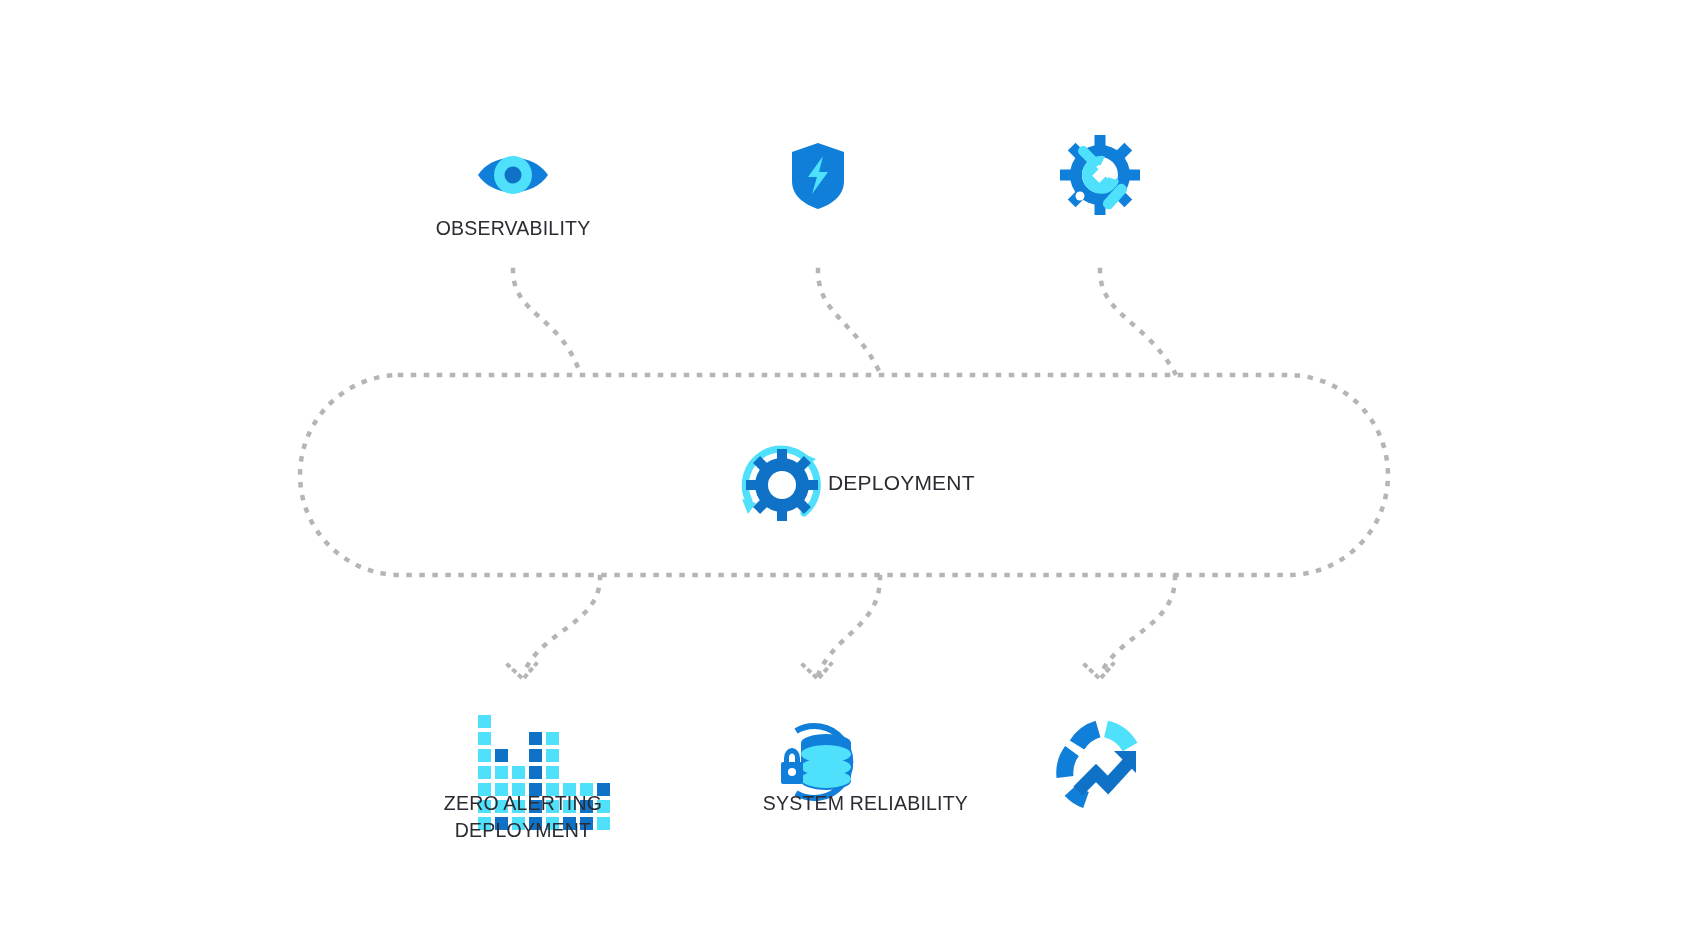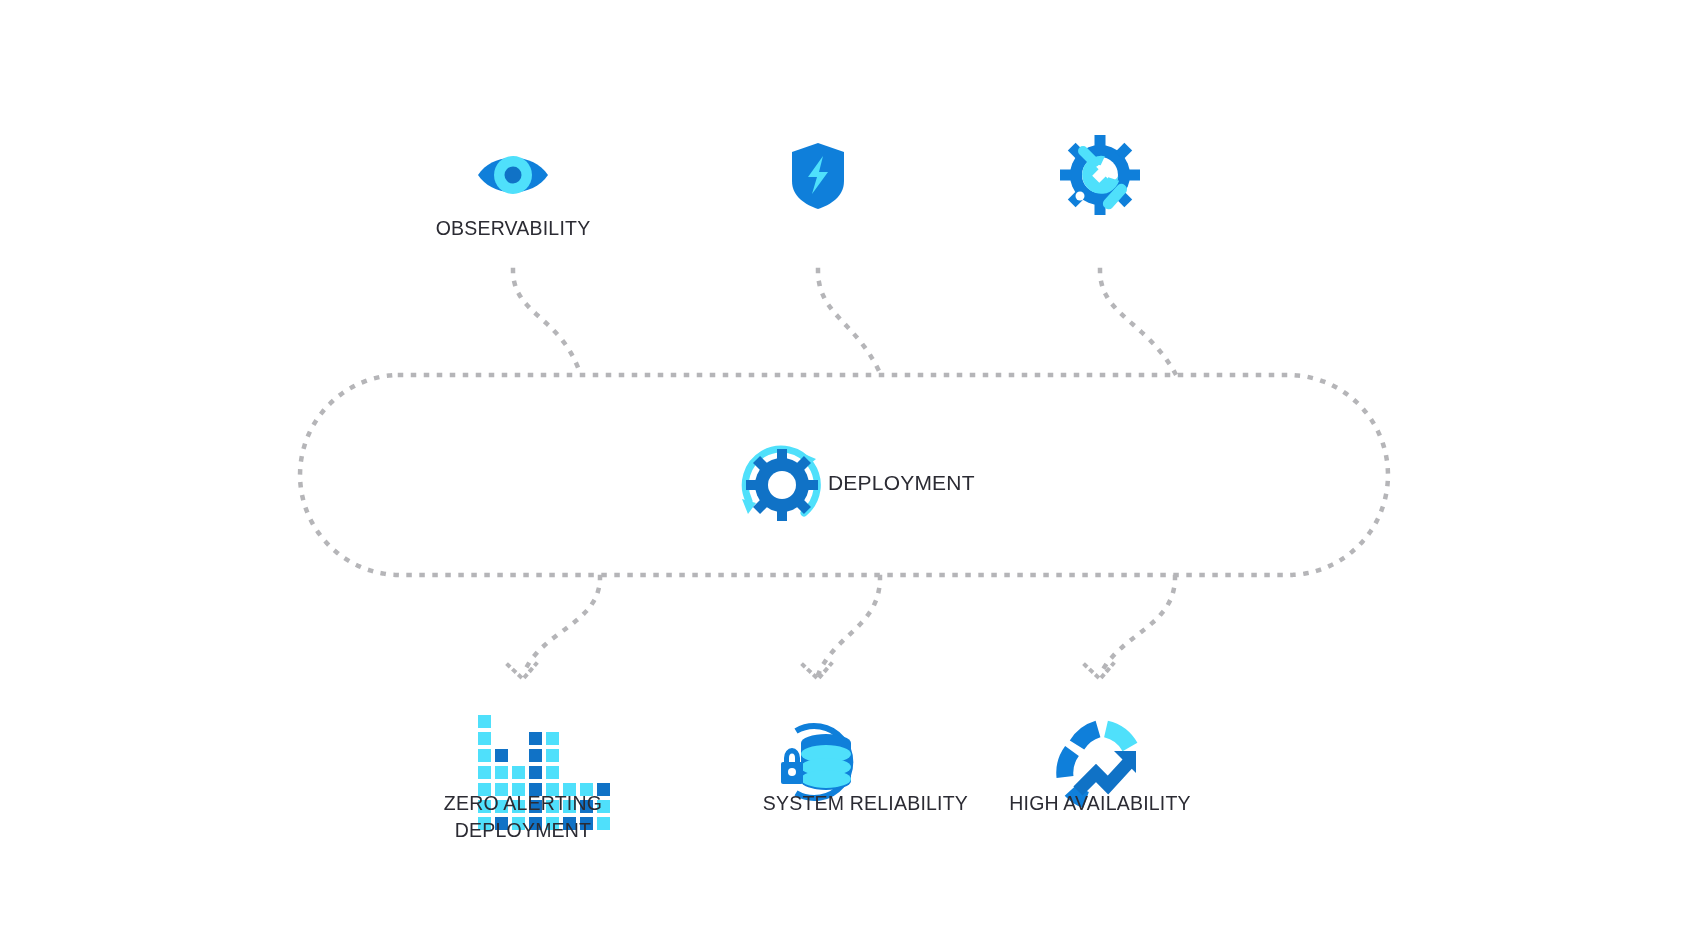--- a/index.html
+++ b/index.html
@@ -212,15 +212,14 @@
 
 
 
   <div class="center-label" style="left:828px; top:456px;">DEPLOYMENT</div>
 
   <div class="node-label" style="left:373px; top:775px; width:300px;">ZERO ALERTING
 DEPLOYMENT</div>
 
   <div class="node-label" style="left:668px; top:775px; width:300px;text-align:right;">SYSTEM RELIABILITY</div>
 
-  <div class="node-label" style="left:950px; top:775px; width:300px;">HIGH AVAILABILITY</div>
 
 </div>
 
 </body></html>

